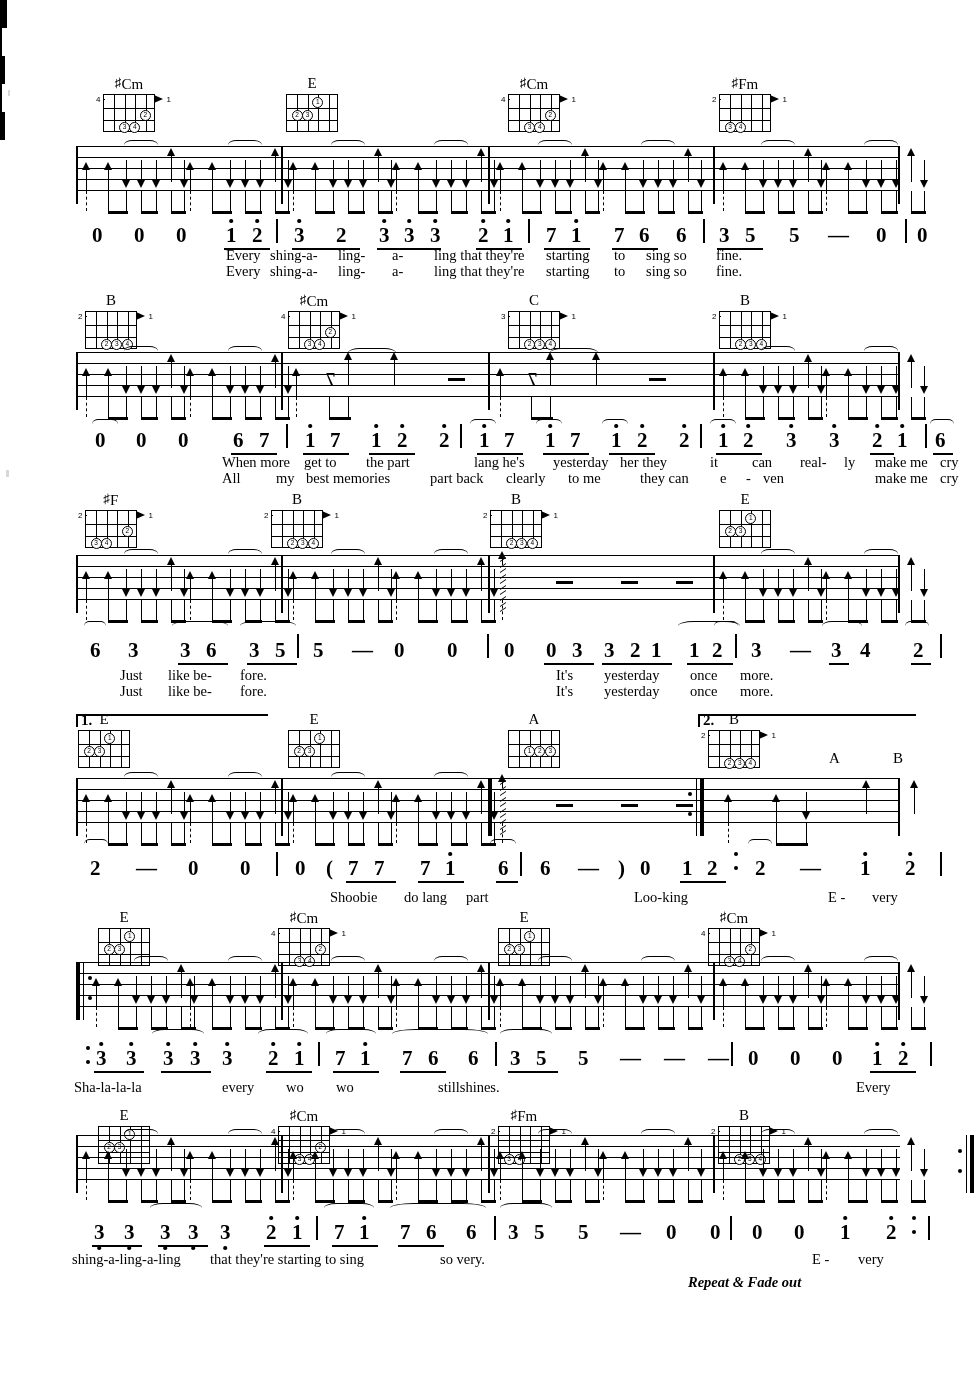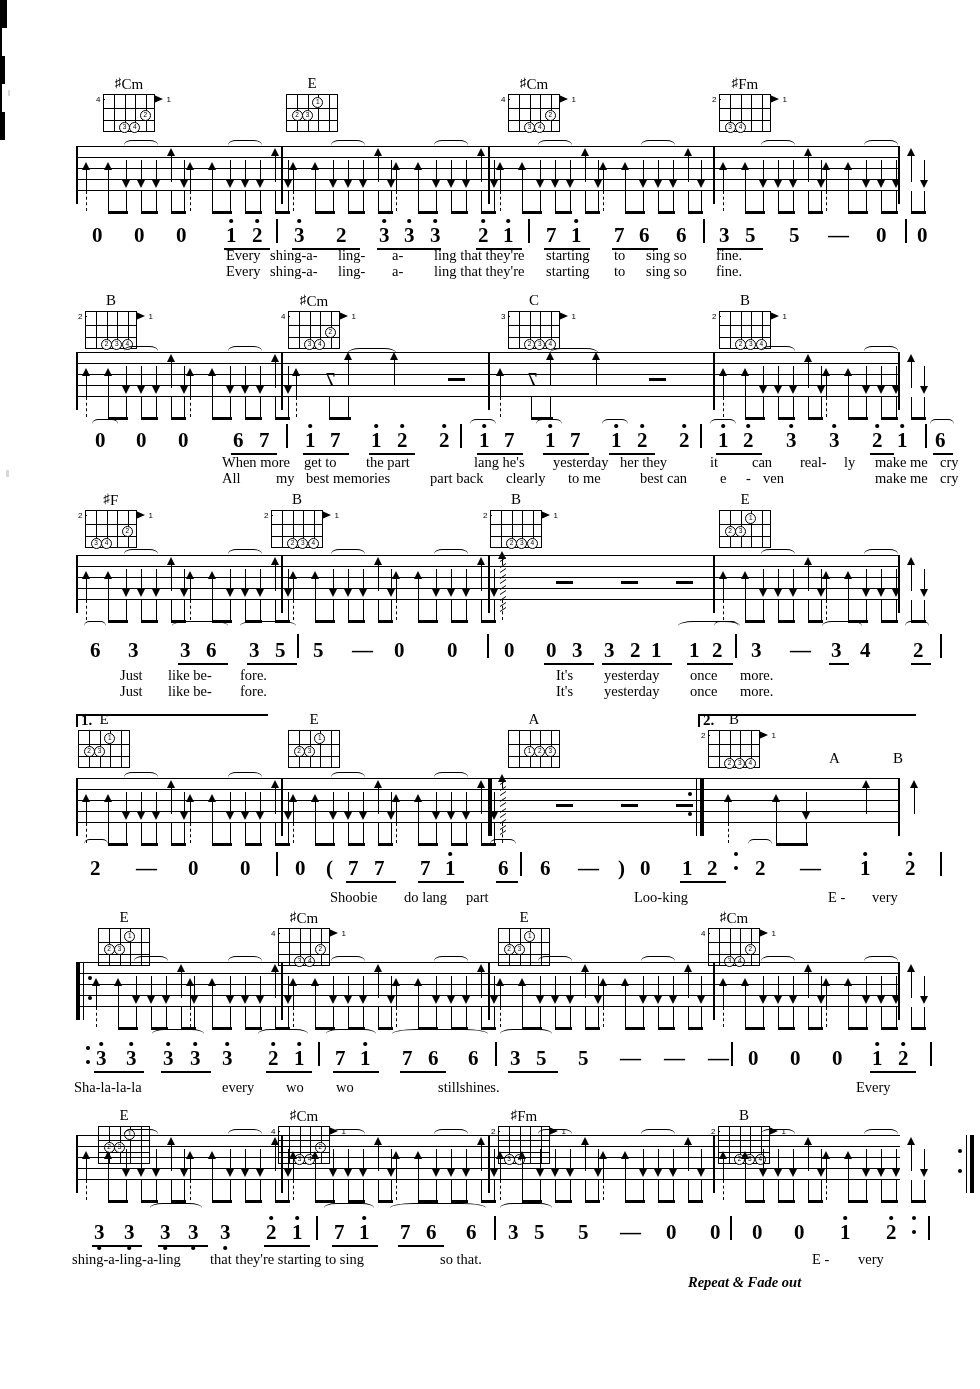--- a/index.html
+++ b/index.html
@@ -2068,21 +2068,21 @@
     <div class="ly" style="left:800px;top:455px;">real-</div>
     <div class="ly" style="left:844px;top:455px;">ly</div>
     <div class="ly" style="left:875px;top:455px;">make me</div>
     <div class="ly" style="left:940px;top:455px;">cry</div>
     <div class="ly" style="left:222px;top:471px;">All</div>
     <div class="ly" style="left:276px;top:471px;">my</div>
     <div class="ly" style="left:306px;top:471px;">best memories</div>
     <div class="ly" style="left:430px;top:471px;">part back</div>
     <div class="ly" style="left:506px;top:471px;">clearly</div>
     <div class="ly" style="left:568px;top:471px;">to me</div>
-    <div class="ly" style="left:640px;top:471px;">best can</div>
+    <div class="ly" style="left:640px;top:471px;">they can</div>
     <div class="ly" style="left:720px;top:471px;">e</div>
     <div class="ly" style="left:746px;top:471px;">-</div>
     <div class="ly" style="left:763px;top:471px;">ven</div>
     <div class="ly" style="left:875px;top:471px;">make me</div>
     <div class="ly" style="left:940px;top:471px;">cry</div>
     <div class="num" style="left:90px;top:640px;">6</div>
     <div class="num" style="left:128px;top:640px;">3</div>
     <div class="num" style="left:180px;top:640px;">3</div>
     <div class="num" style="left:206px;top:640px;">6</div>
     <div class="num" style="left:249px;top:640px;">3</div>
@@ -2234,21 +2234,21 @@
     <div class="numbar" style="left:494px;top:1216px;height:24px;"></div>
     <div class="numbar" style="left:730px;top:1216px;height:24px;"></div>
     <div class="numbar" style="left:928px;top:1216px;height:24px;"></div>
     <div class="ubar" style="left:92px;top:1245px;width:50px;"></div>
     <div class="ubar" style="left:158px;top:1245px;width:50px;"></div>
     <div class="ubar" style="left:264px;top:1245px;width:46px;"></div>
     <div class="ubar" style="left:332px;top:1245px;width:46px;"></div>
     <div class="ubar" style="left:398px;top:1245px;width:46px;"></div>
     <div class="ly" style="left:72px;top:1252px;">shing-a-ling-a-ling</div>
     <div class="ly" style="left:210px;top:1252px;">that they're starting to sing</div>
-    <div class="ly" style="left:440px;top:1252px;">so that.</div>
+    <div class="ly" style="left:440px;top:1252px;">so very.</div>
     <div class="ly" style="left:812px;top:1252px;">E -</div>
     <div class="ly" style="left:858px;top:1252px;">very</div>
     <div class="slur" style="left:92px;top:419px;width:26px;height:9px;"></div>
     <div class="slur" style="left:470px;top:419px;width:26px;height:9px;"></div>
     <div class="slur" style="left:536px;top:419px;width:26px;height:9px;"></div>
     <div class="slur" style="left:602px;top:419px;width:26px;height:9px;"></div>
     <div class="slur" style="left:710px;top:419px;width:26px;height:9px;"></div>
     <div class="slur" style="left:930px;top:419px;width:24px;height:9px;"></div>
     <div class="slur" style="left:84px;top:621px;width:22px;height:9px;"></div>
     <div class="slur" style="left:172px;top:621px;width:56px;height:9px;"></div>

